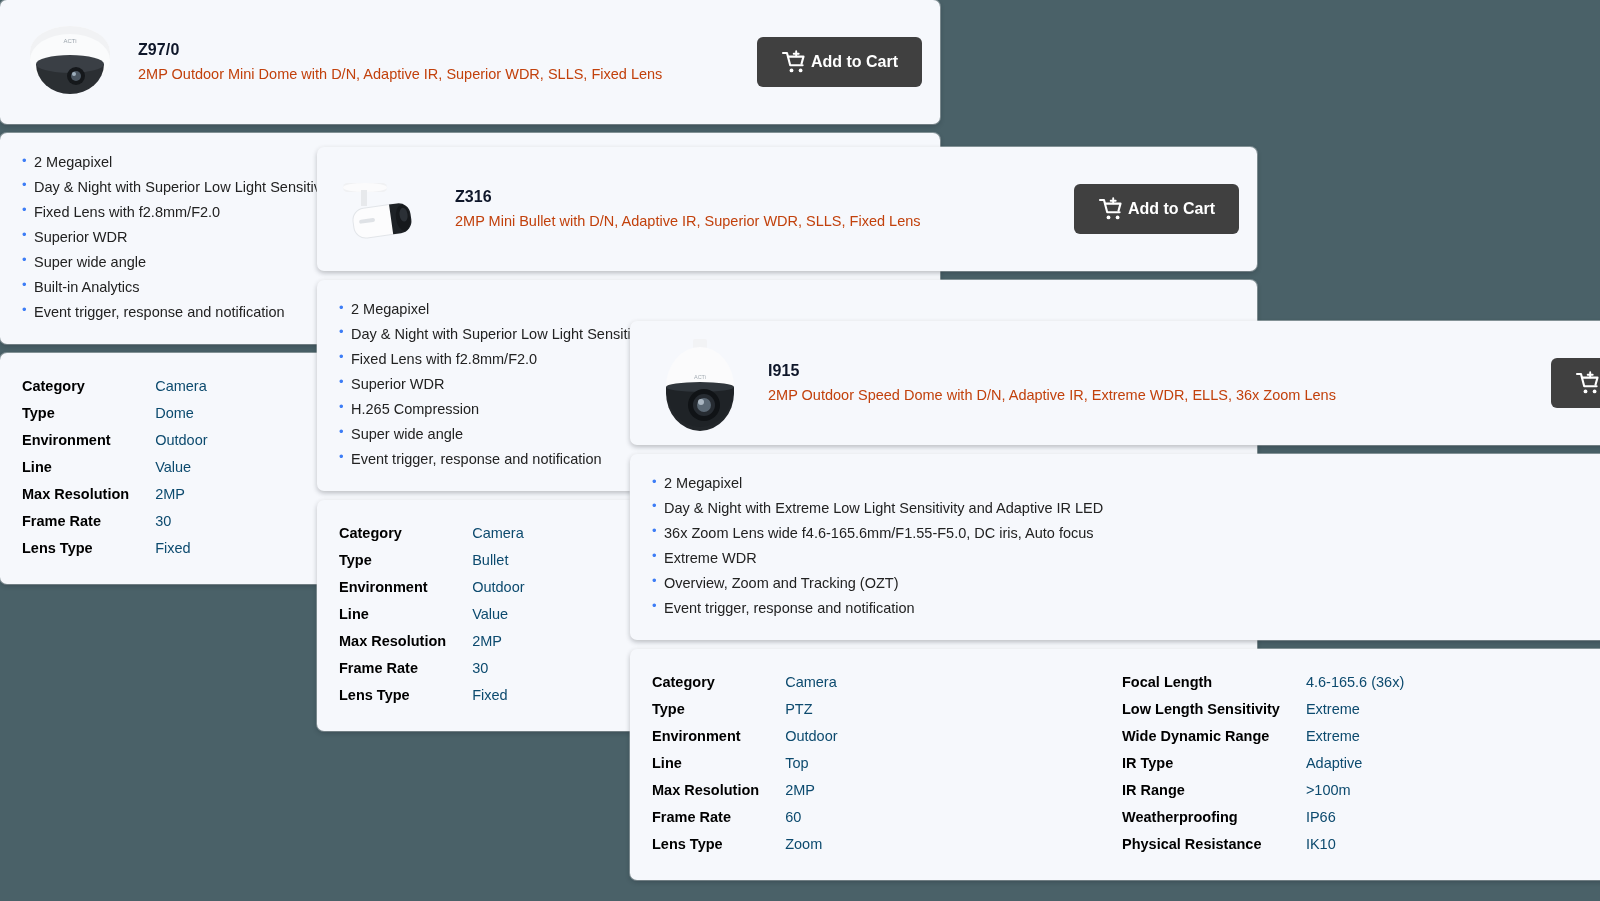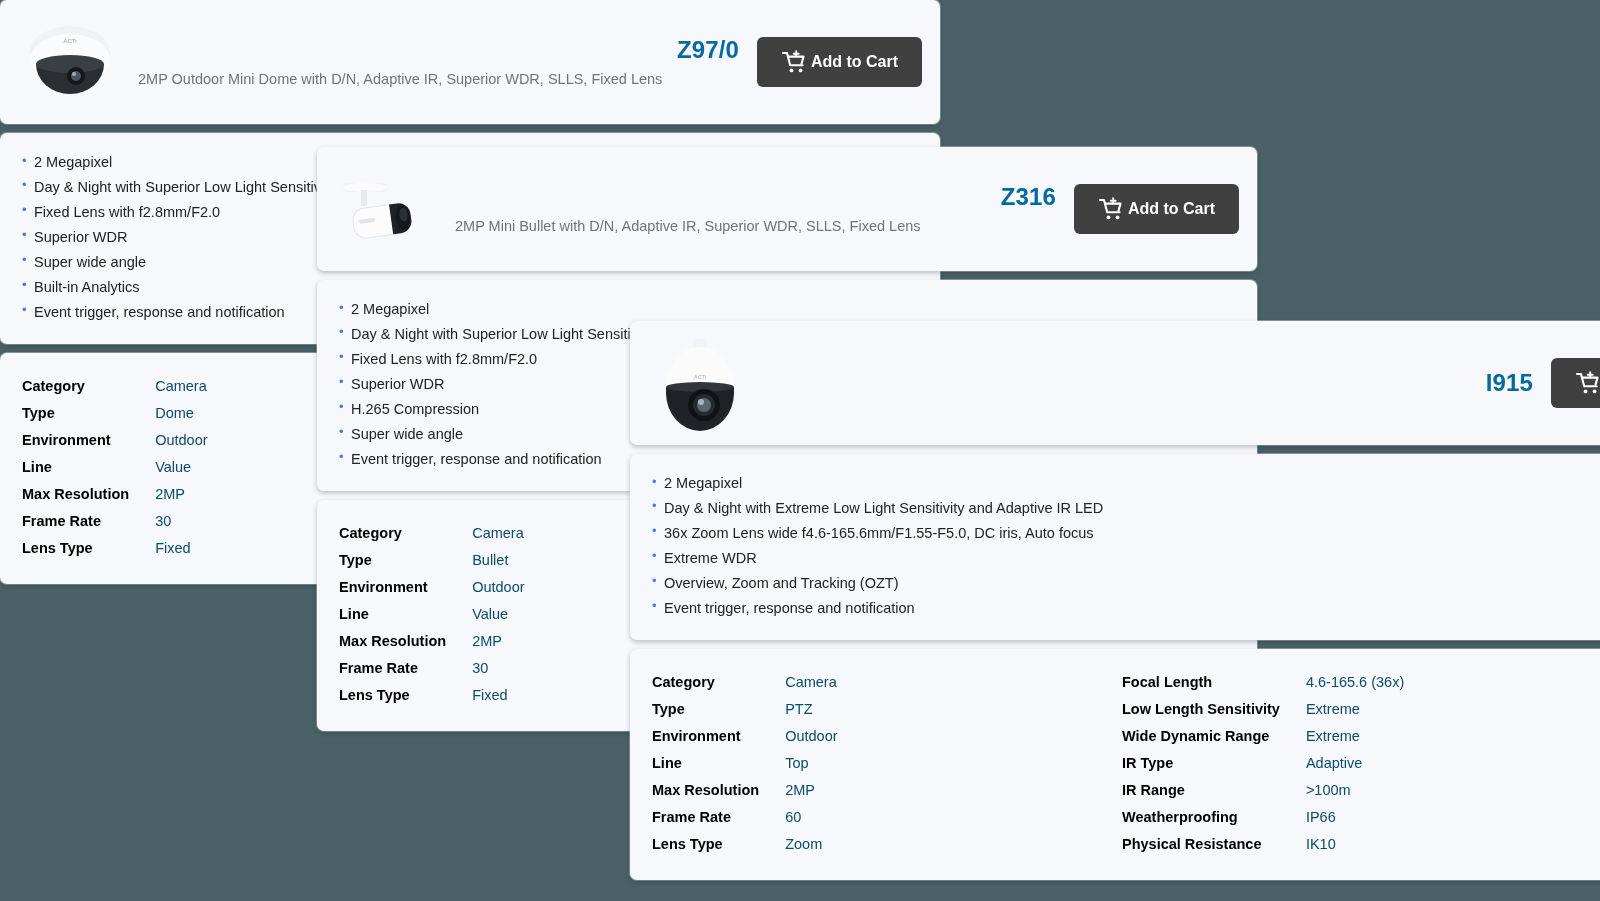--- a/index.html
+++ b/index.html
@@ -42,31 +42,30 @@
     width: 104px;
     height: 96px;
     flex: 0 0 104px;
     position: relative;
     margin-right: 16px;
   }
 
   .title-block { flex: 1 1 auto; min-width: 0; }
 
   .prod-name {
-    font-size: 24px;
+    font-size: 16px;
     font-weight: bold;
-    color: #0369a1;
+    color: #0f172a;
     letter-spacing: .1px;
     line-height: 1.25;
-    text-align: right;
   }
 
   .prod-desc {
     font-size: 14.5px;
-    color: #737373;
+    color: #c2410c;
     margin-top: 5px;
     line-height: 1.3;
     white-space: nowrap;
   }
 
   
   .cart-btn {
     flex: 0 0 auto;
     display: flex;
     align-items: center;
@@ -303,20 +302,21 @@
         <ellipse cx="52" cy="52" rx="34" ry="5" fill="#30363c"></ellipse>
         <circle cx="56" cy="70" r="16" fill="#101316"></circle>
         <circle cx="56" cy="70" r="11" fill="#262b31"></circle>
         <circle cx="56" cy="70" r="7" fill="#5b6874"></circle>
         <circle cx="53" cy="67" r="3" fill="#aab6c1"></circle>
         <text x="52" y="44" font-size="5.5" fill="#a5adb4" text-anchor="middle" font-family="Liberation Sans, sans-serif">ACTi</text>
       </svg>
     </div>
     <div class="title-block">
       <div class="prod-name">I915</div>
+      <div class="prod-desc">2MP Outdoor Speed Dome with D/N, Adaptive IR, Extreme WDR, ELLS, 36x Zoom Lens</div>
     </div>
     <button class="cart-btn">
       <span>
         <svg width="26" height="24" viewBox="0 0 26 24" fill="none">
           <path d="M2 3 h4 l3.2 12.2 h12.4" stroke="#fff" stroke-width="2.1" stroke-linecap="round" stroke-linejoin="round"></path>
           <path d="M7 6.6 h15.5 l-2 7.2" stroke="#fff" stroke-width="2.1" stroke-linecap="round" stroke-linejoin="round"></path>
           <circle cx="10.5" cy="20.4" r="1.9" fill="#fff"></circle>
           <circle cx="19.6" cy="20.4" r="1.9" fill="#fff"></circle>
           <path d="M15.2 1.2 v5 M12.7 3.7 h5" stroke="#fff" stroke-width="1.9" stroke-linecap="round"></path>
         </svg>

